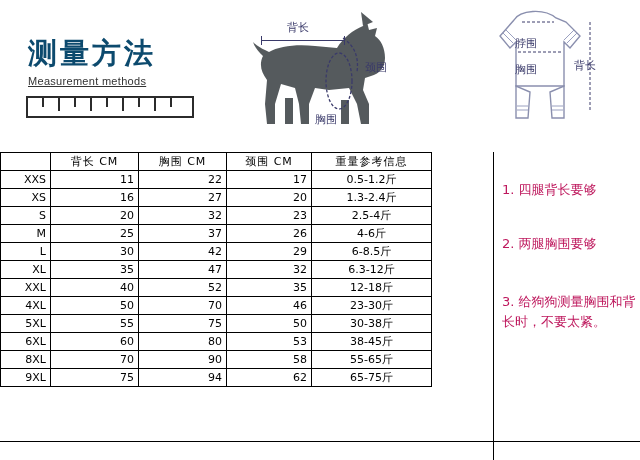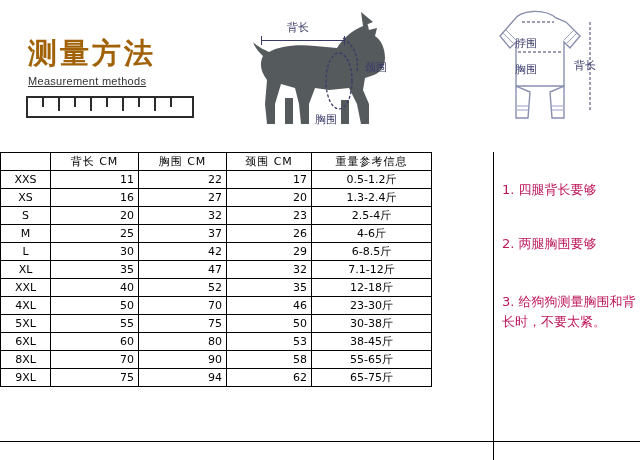--- a/index.html
+++ b/index.html
@@ -33,21 +33,21 @@
     position: absolute;
     left: 28px;
     top: 38px;
     width: 200px;
   }
   .title-cn {
     font-family: "DejaVu Sans", sans-serif;
     font-size: 29px;
     font-weight: bold;
     letter-spacing: 3px;
-    color: #a16207;
+    color: #0c4a6e;
     line-height: 1.1;
   }
   .title-en {
     font-family: "Liberation Sans", sans-serif;
     font-size: 11px;
     color: #333;
     margin-top: 5px;
     letter-spacing: 0.3px;
     text-decoration: underline;
   }
@@ -106,21 +106,21 @@
     font-family: "DejaVu Sans", sans-serif;
     font-size: 11px;
   }
   table.sizes td, table.sizes th {
     border: 1px solid #000;
     padding: 1px 4px;
     height: 18px;
     box-sizing: border-box;
     font-weight: normal;
   }
-  .c-size  { width: 50px;  text-align: center; }
+  .c-size  { width: 50px;  text-align: right; }
   .c-back  { width: 88px;  text-align: right; }
   .c-chest { width: 88px;  text-align: right; }
   .c-neck  { width: 85px;  text-align: right; }
   .c-wt    { width: 120px; text-align: center; }
   thead td { text-align: center !important; }
   .hdr-cell {
     text-align: center;
     letter-spacing: 1px;
   }
 
@@ -296,21 +296,21 @@
           <td class="c-back">30</td>
           <td class="c-chest">42</td>
           <td class="c-neck">29</td>
           <td class="c-wt">6-8.5斤</td>
         </tr>
       <tr>
           <td class="c-size">XL</td>
           <td class="c-back">35</td>
           <td class="c-chest">47</td>
           <td class="c-neck">32</td>
-          <td class="c-wt">7.1-12斤</td>
+          <td class="c-wt">6.3-12斤</td>
         </tr>
       <tr>
           <td class="c-size">XXL</td>
           <td class="c-back">40</td>
           <td class="c-chest">52</td>
           <td class="c-neck">35</td>
           <td class="c-wt">12-18斤</td>
         </tr>
       <tr>
           <td class="c-size">4XL</td>

